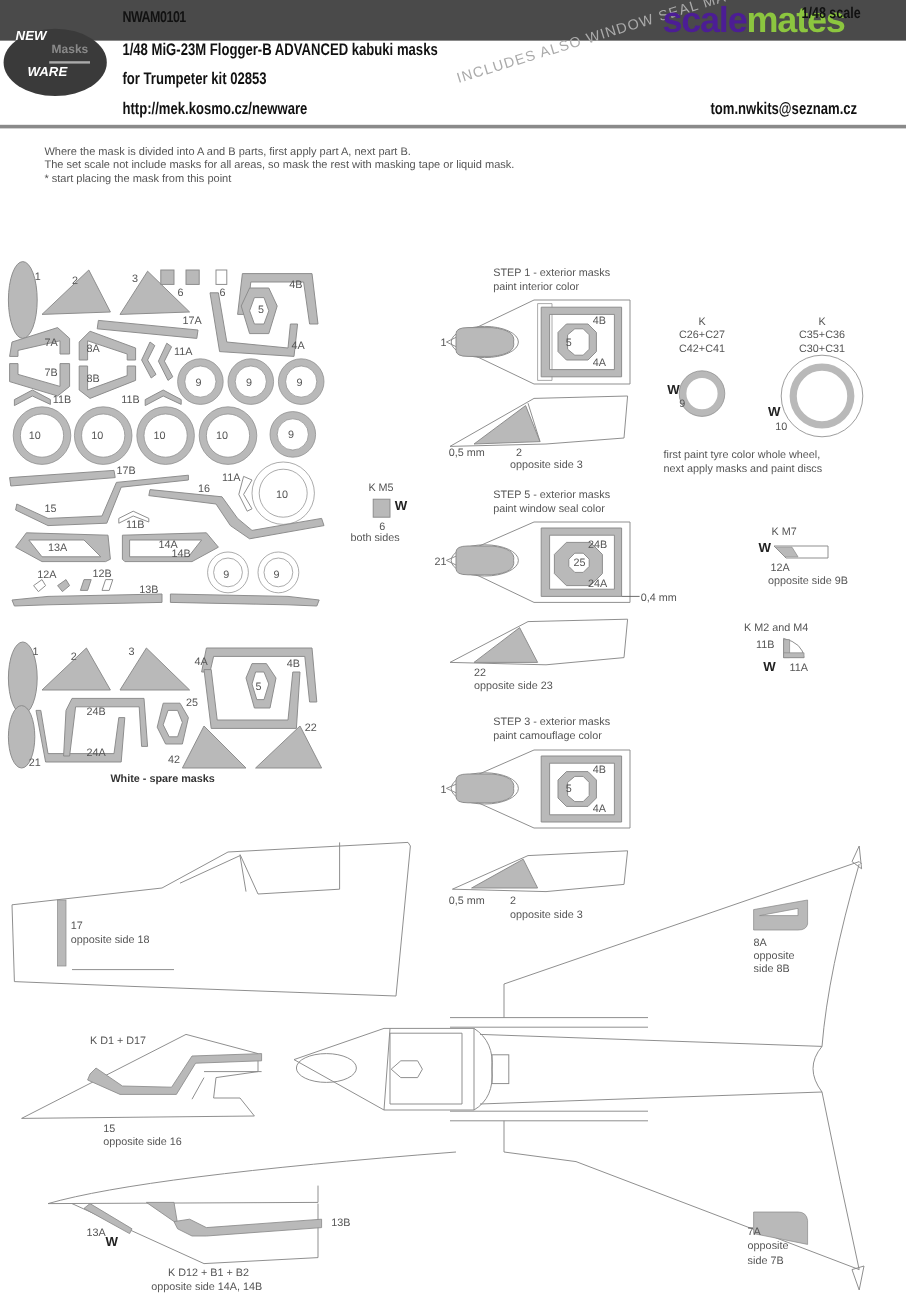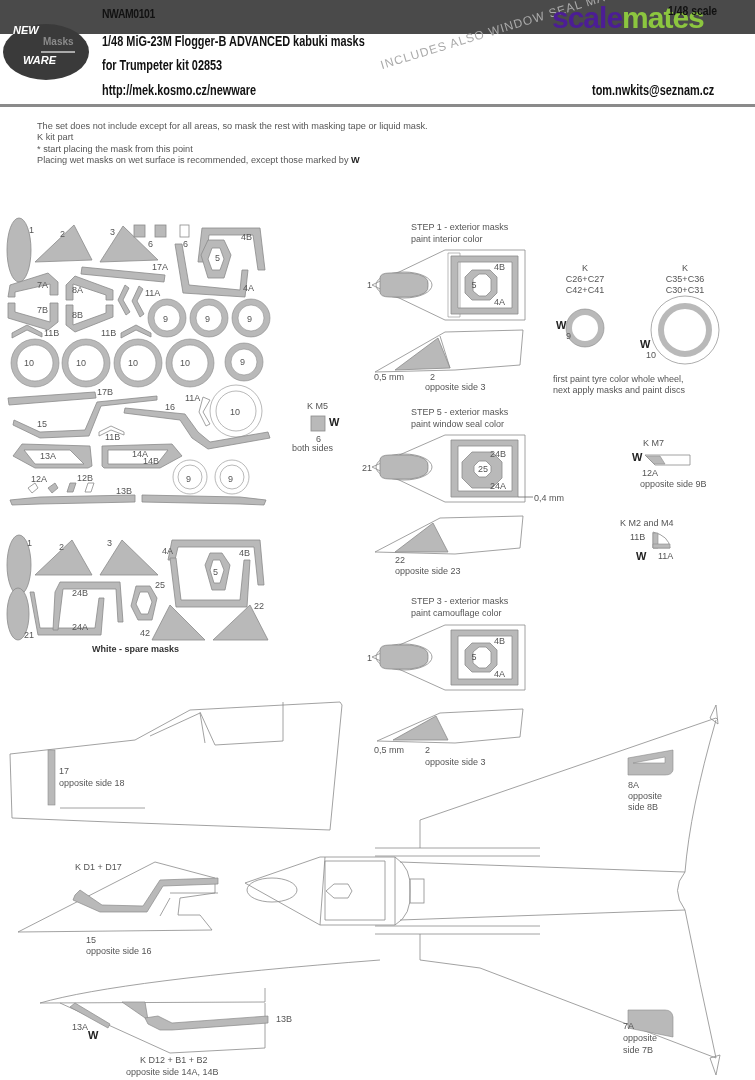--- a/index.html
+++ b/index.html
@@ -45,24 +45,23 @@
 <div class="hdr-code">NWAM0101</div>
 <div class="hdr-title">1/48 MiG-23M Flogger-B ADVANCED kabuki masks</div>
 <div class="hdr-kit">for Trumpeter kit 02853</div>
 <div class="hdr-url">http://mek.kosmo.cz/newware</div>
 <div class="hdr-email">tom.nwkits@seznam.cz</div>
 <div class="watermark">INCLUDES ALSO WINDOW SEAL MASKS</div>
 <div class="scalemates"><span class="sm-a">scale</span><span class="sm-b">mates</span></div>
 <div class="hdr-scale">1/48 scale</div>
 
 <div class="notes">
-  <div>The set does not include except for all areas, so mask the rest with masking tape or liquid mask.</div>
-  <div>K kit part</div>
+  <div>Where the mask is divided into A and B parts, first apply part A, next part B.</div>
+  <div>The set scale not include masks for all areas, so mask the rest with masking tape or liquid mask.</div>
   <div>*  start placing the mask from this point</div>
-  <div><span>Placing wet masks on wet surface is recommended, except those marked by</span> <b>W</b></div>
 </div>
 
 <svg width="755" height="1080" viewBox="0 0 755 1080">
   <g fill="#b9b9b9" stroke="#8a8a8a" stroke-width="0.8">
 
     <ellipse cx="19" cy="250" rx="12" ry="32"></ellipse>
     <path d="M35 262 L74 225 L92 260 Z"></path>
     <path d="M100 262 L123 226 L158 260 Z"></path>
     <rect x="134" y="225" width="11" height="12"></rect>
     <rect x="155" y="225" width="11" height="12"></rect>

